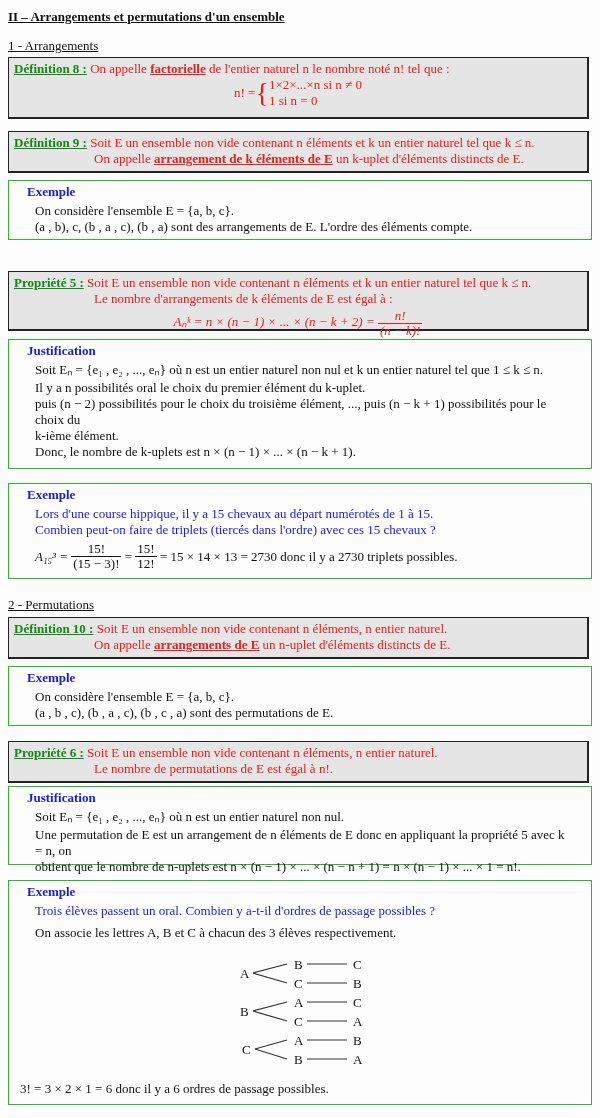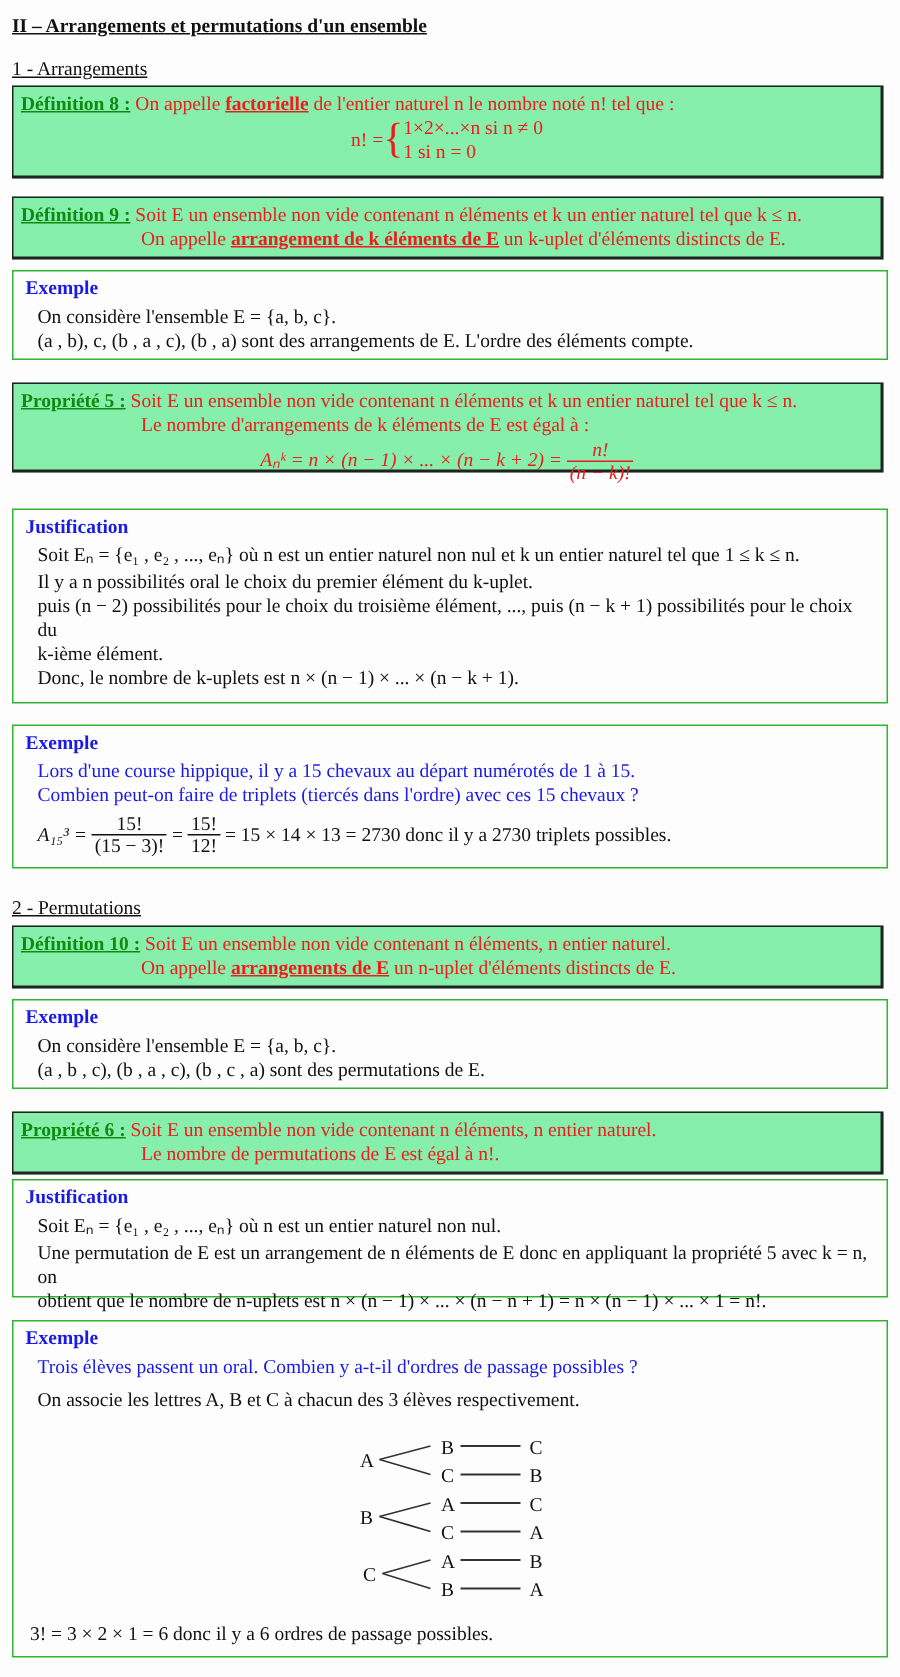--- a/index.html
+++ b/index.html
@@ -6,27 +6,27 @@
   body {
     width: 600px; height: 1118px; background: #fdfdfd;
     font-family: "Liberation Serif", serif; font-size: 13px; color: #111;
     position: relative; overflow: hidden;
   }
   .abs { position: absolute; }
   .title { left: 8px; top: 9px; font-weight: bold; font-size: 13px; text-decoration: underline; }
   .subtitle { left: 8px; font-size: 13px; text-decoration: underline; }
   .defbox {
     position: absolute; left: 8px; width: 581px;
-    background: #86efac; border: 1px solid #222; border-right-width: 2px; border-bottom-width: 2px;
+    background: #e5e5e5; border: 1px solid #222; border-right-width: 2px; border-bottom-width: 2px;
     box-sizing: border-box; color: #ee1c1c; padding: 3px 5px; line-height: 16px;
   }
   .greenbox {
     position: absolute; left: 8px; width: 584px;
     background: #fdfdfd; border: 1.5px solid #2fb52f; box-sizing: border-box;
-    padding: 3px 8px; line-height: 16px;
+    padding: 3px 18px; line-height: 16px;
   }
   .lbl { color: #118a11; font-weight: bold; text-decoration: underline; }
   .blue-h { color: #1a1ae6; font-weight: bold; display: block; margin-bottom: 3px; }
   .blue { color: #1a1ae6; }
   .indent { padding-left: 80px; }
   .bu { font-weight: bold; text-decoration: underline; }
   i { font-style: italic; }
   .line { display: block; }
   .center { text-align: center; }
   .frac { display: inline-block; vertical-align: middle; text-align: center; line-height: 14px; }
@@ -54,21 +54,21 @@
   <span class="lbl">Définition 9 :</span><span> Soit E un ensemble non vide contenant n éléments et k un entier naturel tel que  k ≤ n.</span>
   <span class="line indent"><span>On appelle </span><span class="bu">arrangement de k éléments de E</span><span> un k-uplet d'éléments distincts de E.</span></span>
 </div>
 
 <div class="greenbox" style="top:180px;height:60px">
   <span class="blue-h">Exemple</span>
   <span class="line p8">On considère l'ensemble E = {a, b, c}.</span>
   <span class="line p8">(a , b), c, (b , a , c), (b , a) sont des arrangements de E. L'ordre des éléments compte.</span>
 </div>
 
-<div class="defbox" style="top:255px;height:60px">
+<div class="defbox" style="top:271px;height:60px">
   <span class="lbl">Propriété 5 :</span><span> Soit E un ensemble non vide contenant n éléments et k un entier naturel tel que  k ≤ n.</span>
   <span class="line indent">Le nombre d'arrangements de k éléments de E est égal à :</span>
   <div class="center" style="margin-top:2px">
     <i>Aₙᵏ = n × (n − 1) × ... × (n − k + 2) =</i>
     <span class="frac"><i class="num">n!</i><i class="den">(n − k)!</i></span>
   </div>
 </div>
 
 <div class="greenbox" style="top:339px;height:130px">
   <span class="blue-h">Justification</span>

